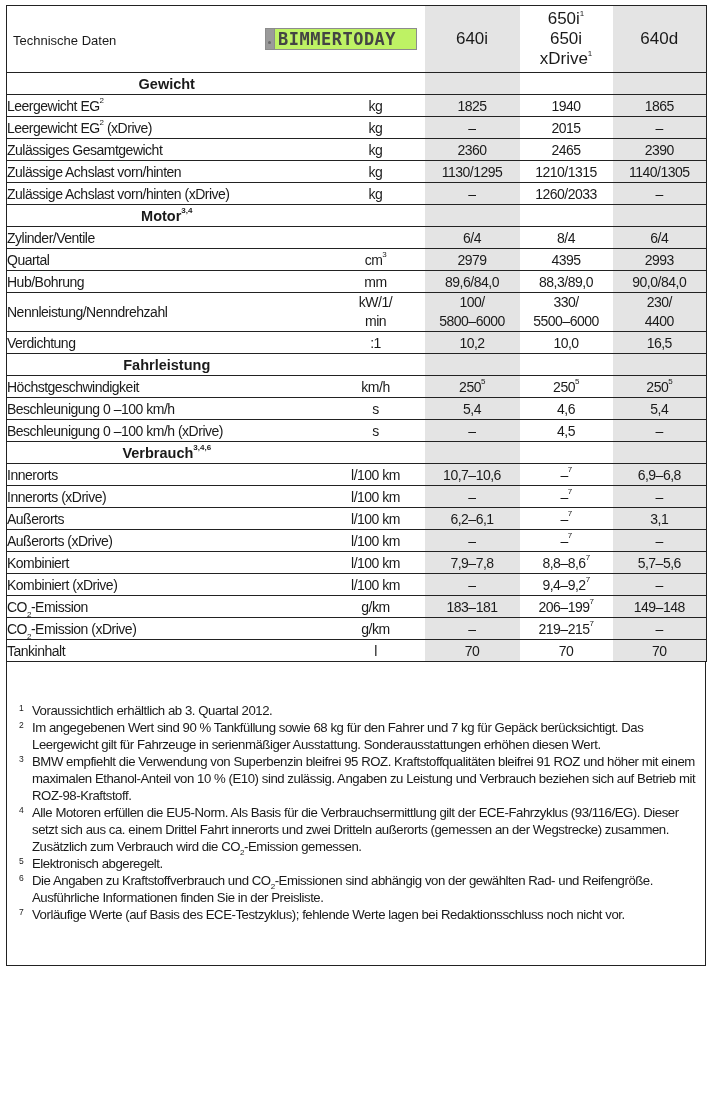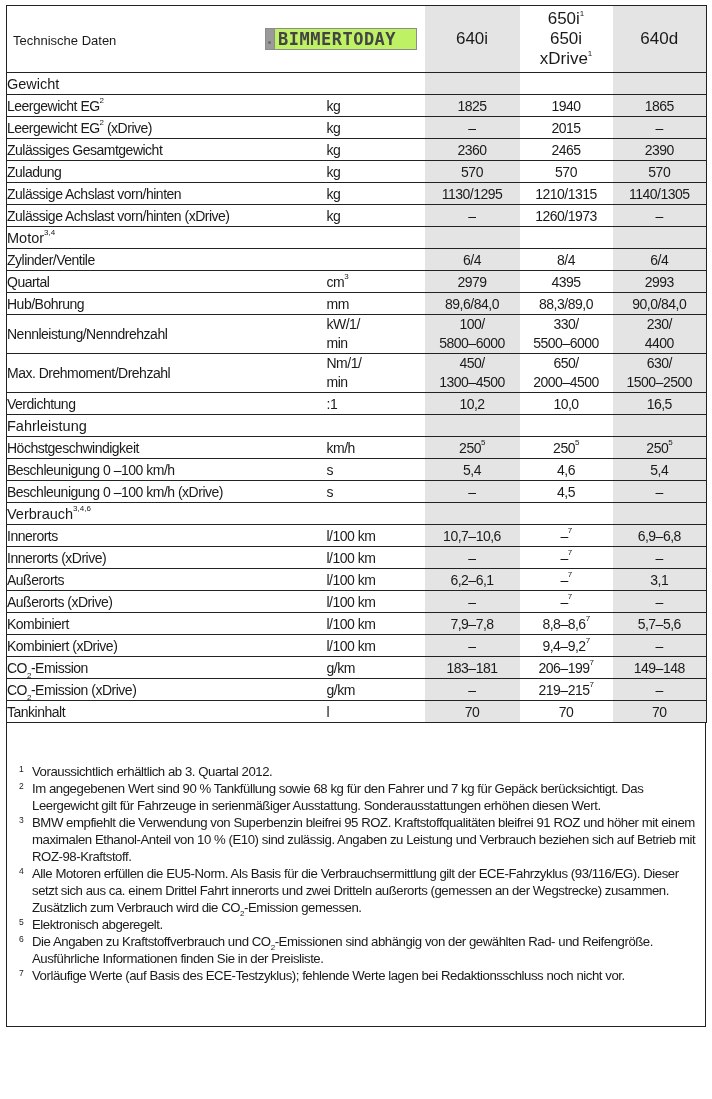--- a/index.html
+++ b/index.html
@@ -6,24 +6,24 @@
   body { width: 712px; height: 1099px; position: relative; font-family: "Liberation Sans", sans-serif; color: #1a1a1a; overflow: hidden; }
   .sheet { position: absolute; left: 6px; top: 5px; width: 700px; }
   table.spec { border-collapse: collapse; width: 700px; table-layout: fixed; border: 1.5px solid #222; }
   table.spec td { border-top: 1.5px solid #222; border-bottom: 1.5px solid #222; padding: 0; font-size: 14px; letter-spacing: -0.5px; line-height: 20px; height: 21px; vertical-align: middle; }
   col.c-label { width: 320px; }
   col.c-unit { width: 98px; }
   col.c-a { width: 95px; }
   col.c-b { width: 93px; }
   col.c-c { width: 94px; }
   td.label { padding-left: 6px; }
-  td.unit { text-align: left; padding-right: 6px; }
+  td.unit { text-align: center; padding-right: 6px; }
   td.val { text-align: center; }
   td.shade { background: #e4e4e4; }
-  tr.section td.label { font-weight: normal; font-size: 14.5px; letter-spacing: 0; }
+  tr.section td.label { font-weight: bold; font-size: 14.5px; letter-spacing: 0; text-align: center; }
   tr.double td { height: 38px; line-height: 19px; }
   tr.header td { height: 62px; font-weight: normal; font-size: 17px; letter-spacing: 0; line-height: 20px; }
   tr.header td.label { font-size: 13px; padding-left: 6px; padding-top: 4px; }
   sup { font-size: 8px; vertical-align: top; line-height: 8px; position: relative; top: 1px; }
   sub { font-size: 8px; vertical-align: bottom; line-height: 8px; position: relative; top: 2px; }
   .watermark { position: absolute; left: 265px; top: 6px; width: 152px; height: 22px; background: #bef264; border: 1px solid #8c8c8c; box-sizing: border-box; display: flex; align-items: center; margin-top: 22px; }
   .watermark .dot { width: 8px; height: 100%; background: #9a9a9a; border-right: 1px solid #8c8c8c; margin-right: 3px; position: relative; }
   .watermark .dot::after { content: ""; position: absolute; left: 2px; top: 12px; width: 3px; height: 3px; border-radius: 50%; background: #6a6a6a; }
   .watermark span.txt { font-family: "DejaVu Sans Mono", monospace; font-weight: bold; font-size: 17px; color: #444; letter-spacing: 0.5px; }
   .footnotes { border: 1.5px solid #222; border-top: none; width: 700px; box-sizing: border-box; height: 304px; padding: 40px 8px 0 12px; font-size: 13.2px; letter-spacing: -0.45px; line-height: 17px; }
@@ -80,38 +80,31 @@
           <td class="val shade"><span>–</span></td>
         </tr>
         <tr>
           <td class="label"><span>Zulässiges Gesamtgewicht</span></td>
           <td class="unit"><span>kg</span></td>
           <td class="val shade"><span>2360</span></td>
           <td class="val"><span>2465</span></td>
           <td class="val shade"><span>2390</span></td>
         </tr>
         <tr>
-          <td class="label"><span>Zuladung</span></td>
-          <td class="unit"><span>kg</span></td>
-          <td class="val shade"><span>570</span></td>
-          <td class="val"><span>570</span></td>
-          <td class="val shade"><span>570</span></td>
-        </tr>
-        <tr>
           <td class="label"><span>Zulässige Achslast vorn/hinten</span></td>
           <td class="unit"><span>kg</span></td>
           <td class="val shade"><span>1130/1295</span></td>
           <td class="val"><span>1210/1315</span></td>
           <td class="val shade"><span>1140/1305</span></td>
         </tr>
         <tr>
           <td class="label"><span>Zulässige Achslast vorn/hinten (xDrive)</span></td>
           <td class="unit"><span>kg</span></td>
           <td class="val shade"><span>–</span></td>
-          <td class="val"><span>1260/1973</span></td>
+          <td class="val"><span>1260/2033</span></td>
           <td class="val shade"><span>–</span></td>
         </tr>
         <tr class="section">
           <td class="label"><span>Motor</span><sup>3,4</sup></td>
           <td class="unit"></td>
           <td class="val shade"></td>
           <td class="val"></td>
           <td class="val shade"></td>
         </tr>
         <tr>
@@ -145,39 +138,20 @@
             <div>100/</div>
             <div>5800–6000</div>
           </td>
           <td class="val">
             <div>330/</div>
             <div>5500–6000</div>
           </td>
           <td class="val shade">
             <div>230/</div>
             <div>4400</div>
-          </td>
-        </tr>
-        <tr class="double">
-          <td class="label"><span>Max. Drehmoment/Drehzahl</span></td>
-          <td class="unit">
-            <div>Nm/1/</div>
-            <div>min</div>
-          </td>
-          <td class="val shade">
-            <div>450/</div>
-            <div>1300–4500</div>
-          </td>
-          <td class="val">
-            <div>650/</div>
-            <div>2000–4500</div>
-          </td>
-          <td class="val shade">
-            <div>630/</div>
-            <div>1500–2500</div>
           </td>
         </tr>
         <tr>
           <td class="label"><span>Verdichtung</span></td>
           <td class="unit"><span>:1</span></td>
           <td class="val shade"><span>10,2</span></td>
           <td class="val"><span>10,0</span></td>
           <td class="val shade"><span>16,5</span></td>
         </tr>
         <tr class="section">

